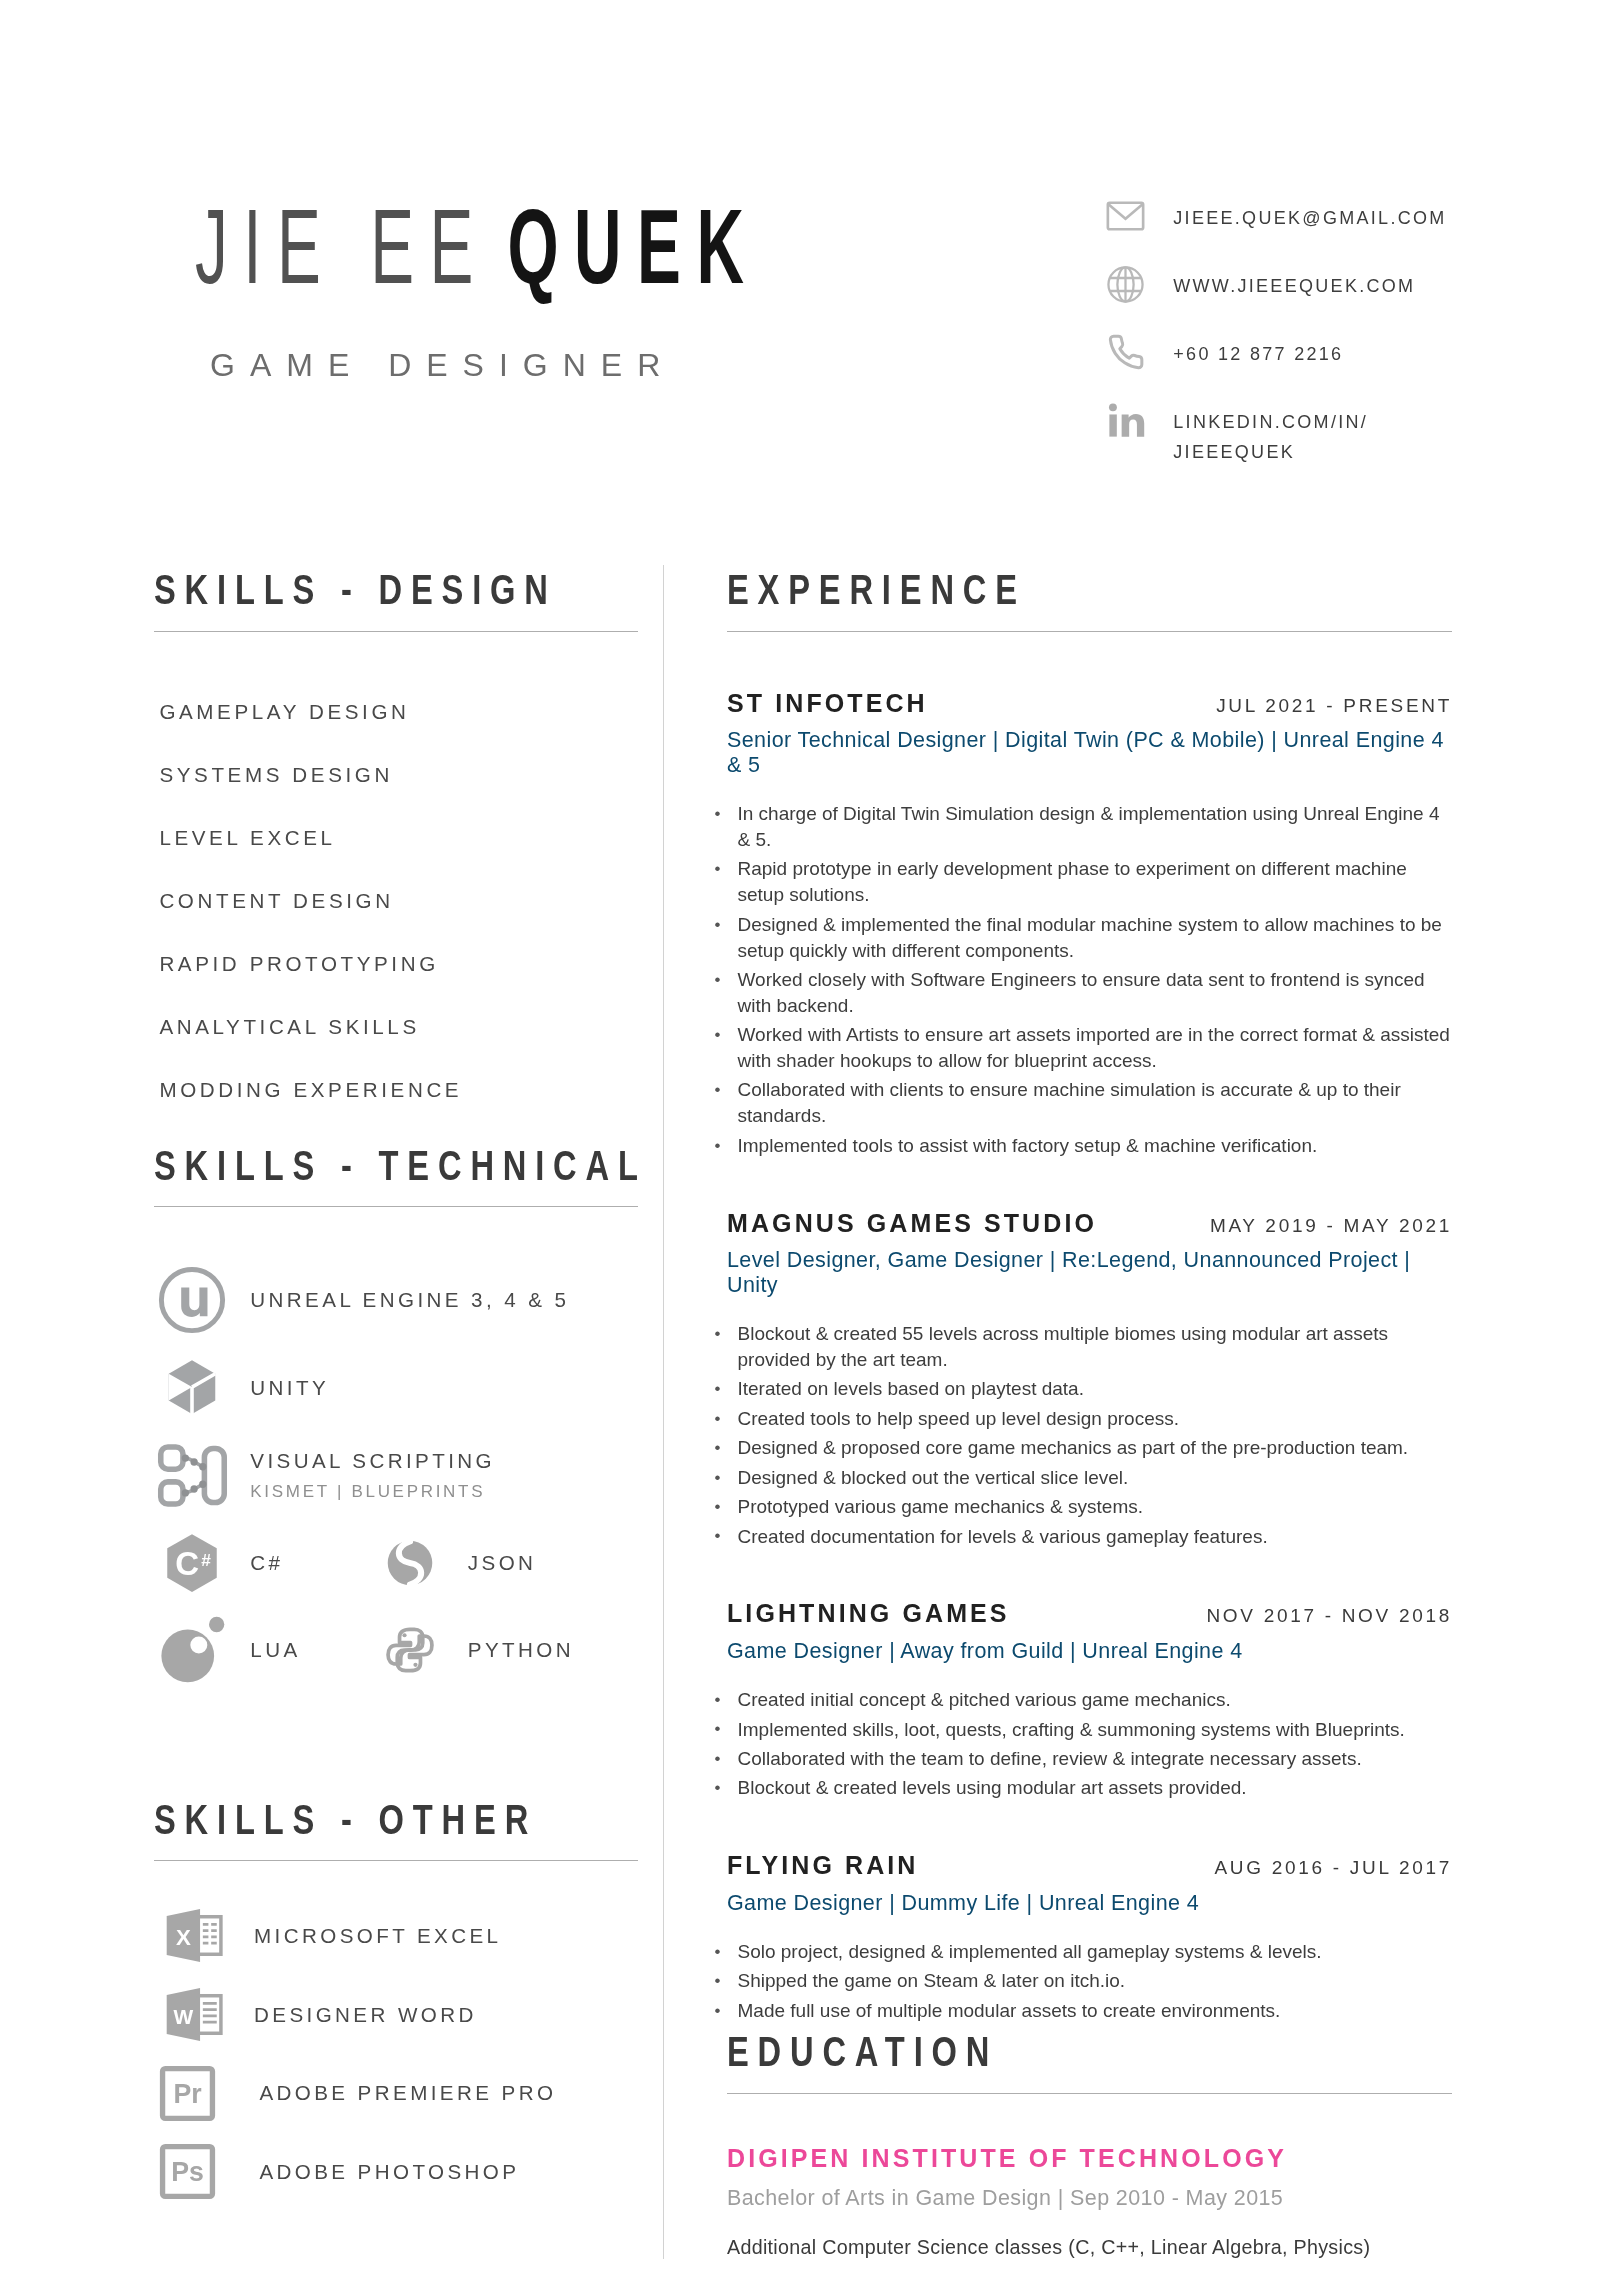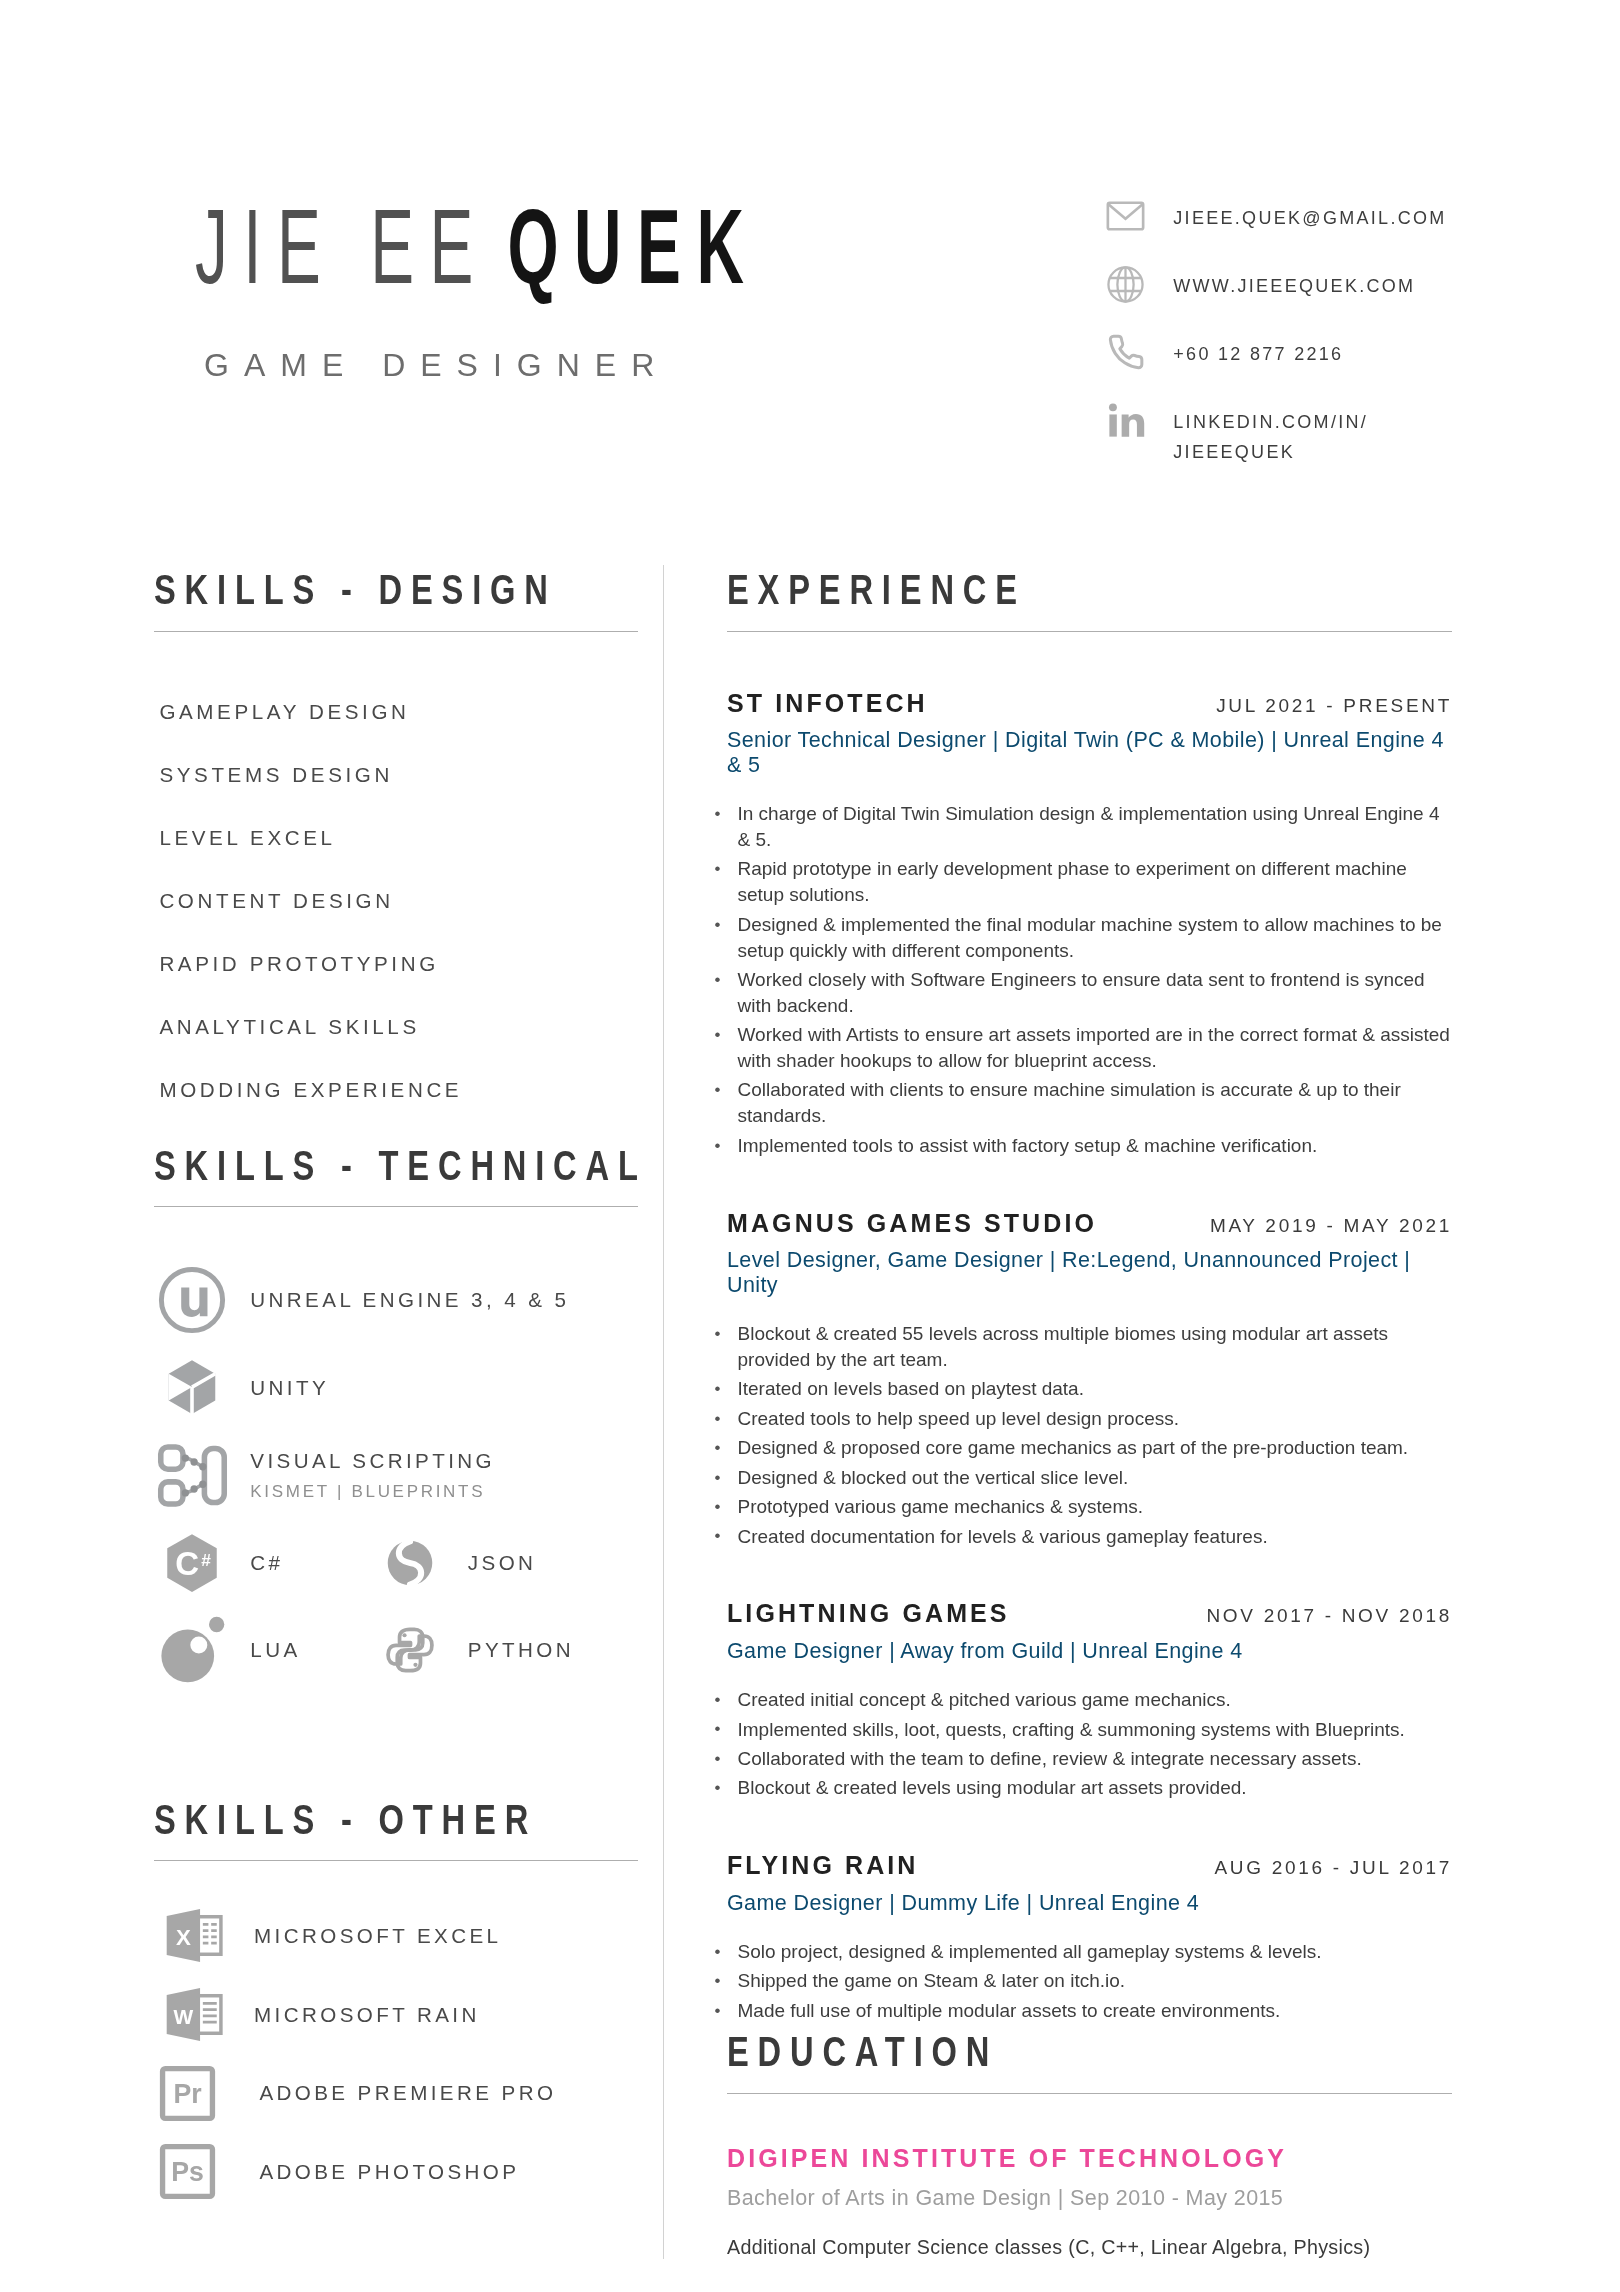--- a/index.html
+++ b/index.html
@@ -10,21 +10,21 @@
     padding-left:11px;
   }
 
   
   .header { display:flex; justify-content:space-between; align-items:flex-start;
             padding:193px 134px 0 184px; }
   .name { font-size:106px; line-height:1; white-space:nowrap;
           letter-spacing:25px; transform:scaleX(0.62); transform-origin:left top; }
   .name .first { font-weight:400; color:#515151; margin-right:30px; }
   .name .last  { font-weight:700; color:#141414; }
-  .person-title { margin-top:48px; margin-left:9px; font-size:32px;
+  .person-title { margin-top:48px; margin-left:15px; font-size:32px;
                   letter-spacing:15px; color:#6d6d6d; white-space:nowrap; }
 
   .contact { margin-top:3.6px; width:403px; flex:0 0 403px; }
   .contact-row { display:flex; align-items:flex-start; margin-bottom:29px; }
   .contact-icon { width:41px; height:39px; flex:0 0 41px; margin-right:27px;
                   display:flex; align-items:center; justify-content:center; }
   .contact-text { font-size:18px; letter-spacing:2.3px; color:#3d3d3d;
                   line-height:1.7; padding-top:6.3px; }
   .contact-text span { display:block; }
 
@@ -272,21 +272,21 @@
           </div>
           <div class="other-row">
             <span class="other-icon">
               <svg width="81" height="57" viewBox="0 0 92 82">
                   <rect x="50" y="14" width="34" height="54" fill="#ffffff" stroke="#a7a7a7" stroke-width="5"></rect>
                   <path d="M58 25h20 M58 34h20 M58 43h20 M58 52h20" stroke="#a7a7a7" stroke-width="4"></path>
                   <polygon points="6,13 54,3 54,79 6,69" fill="#a7a7a7"></polygon>
                   <text x="30" y="54" text-anchor="middle" font-family="Liberation Sans, sans-serif" font-size="30" font-weight="bold" fill="#ffffff">W</text>
                 </svg>
             </span>
-            <span class="tech-label">MICROSOFT RAIN</span>
+            <span class="tech-label">DESIGNER WORD</span>
           </div>
           <div class="other-row">
             <span class="other-icon" style="justify-content:flex-start;padding-left:5.4px">
               <svg width="57" height="57" viewBox="0 0 64 64">
                   <rect x="4" y="4" width="56" height="56" rx="3" fill="none" stroke="#a7a7a7" stroke-width="6"></rect>
                   <text x="32" y="43" text-anchor="middle" font-family="Liberation Sans, sans-serif" font-size="30" font-weight="bold" fill="#a7a7a7">Pr</text>
                 </svg>
             </span>
             <span class="tech-label">ADOBE PREMIERE PRO</span>
           </div>

